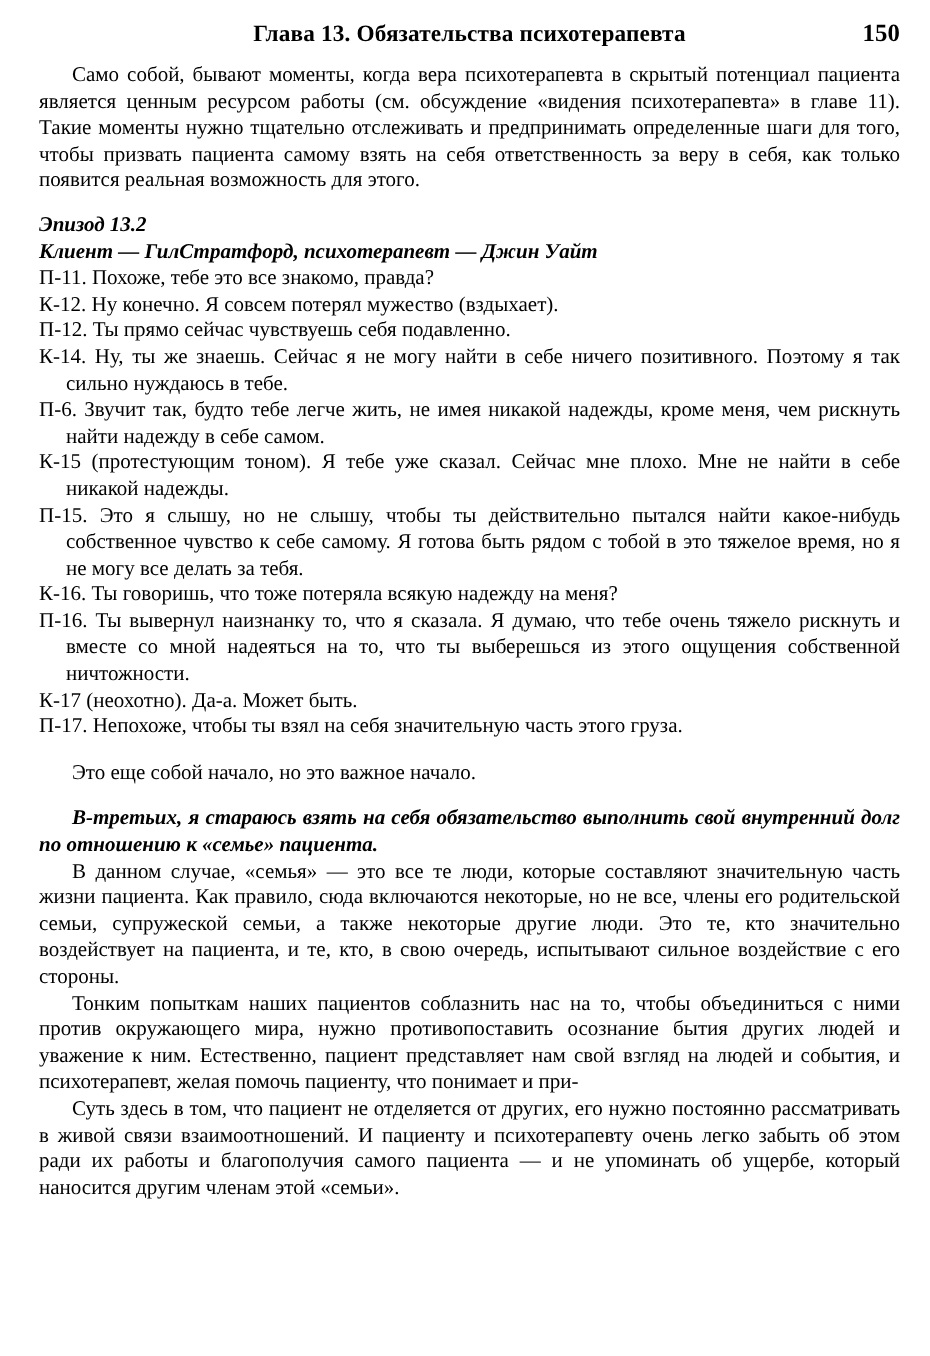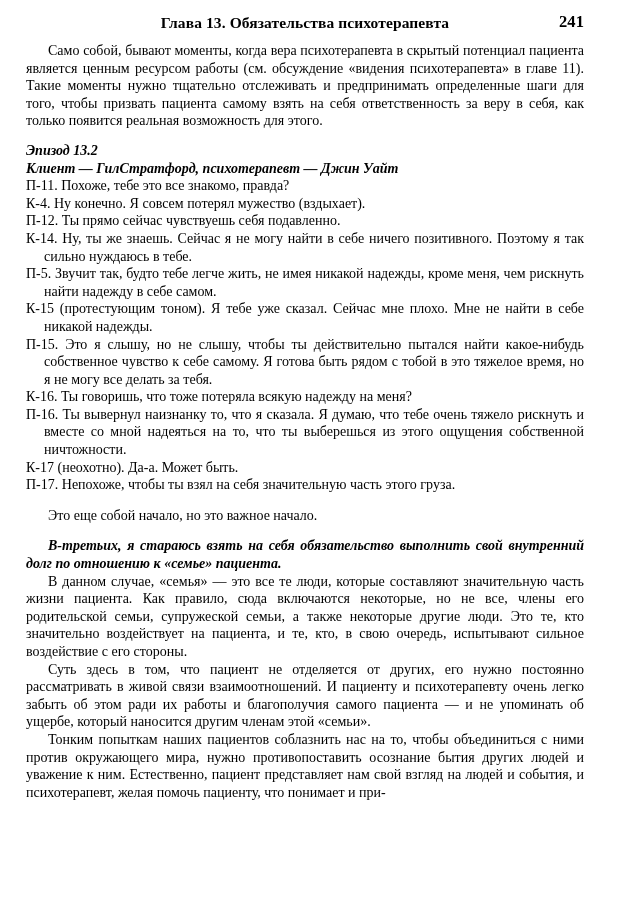--- a/index.html
+++ b/index.html
@@ -11,21 +11,21 @@
     height: 904px;
     background: #ffffff;
     font-family: "Liberation Serif", serif;
     color: #000000;
   }
   .page {
     position: relative;
     width: 620px;
     height: 659px;
     box-sizing: border-box;
-    padding: 14px 36px 10px 26px;
+    padding: 14px 20px 10px 26px;
   }
   .header {
     display: flex;
     align-items: baseline;
     justify-content: center;
     position: relative;
     font-size: 15.5px;
     font-weight: bold;
     margin-bottom: 10px;
     letter-spacing: 0.1px;
@@ -74,49 +74,49 @@
     text-indent: 22px;
   }
 </style>
 </head>
 <body>
 
 <div class="page">
 
   <div class="header">
     <span class="header-title">Глава 13. Обязательства психотерапевта</span>
-    <span class="header-page">241</span>
+    <span class="header-page">150</span>
   </div>
 
   <div class="body-text">
 
     <p class="indent">Само собой, бывают моменты, когда вера психотерапевта в скрытый потенциал пациента является ценным ресурсом работы (см. обсуждение «видения психотерапевта» в главе 11). Такие моменты нужно тщательно отслеживать и предпринимать определенные шаги для того, чтобы призвать пациента самому взять на себя ответственность за веру в себя, как только появится реальная возможность для этого.</p>
 
     <p class="blocklabel">Эпизод 13.2</p>
 
     <p class="speakers">Клиент — ГилСтратфорд, психотерапевт — Джин Уайт</p>
 
     <p class="hang">П-11. Похоже, тебе это все знакомо, правда?</p>
-    <p class="hang">К-4. Ну конечно. Я совсем потерял мужество (вздыхает).</p>
+    <p class="hang">К-12. Ну конечно. Я совсем потерял мужество (вздыхает).</p>
     <p class="hang">П-12. Ты прямо сейчас чувствуешь себя подавленно.</p>
     <p class="hang">К-14. Ну, ты же знаешь. Сейчас я не могу найти в себе ничего позитивного. Поэтому я так сильно нуждаюсь в тебе.</p>
-    <p class="hang">П-5. Звучит так, будто тебе легче жить, не имея никакой надежды, кроме меня, чем рискнуть найти надежду в себе самом.</p>
+    <p class="hang">П-6. Звучит так, будто тебе легче жить, не имея никакой надежды, кроме меня, чем рискнуть найти надежду в себе самом.</p>
     <p class="hang">К-15 (протестующим тоном). Я тебе уже сказал. Сейчас мне плохо. Мне не найти в себе никакой надежды.</p>
     <p class="hang">П-15. Это я слышу, но не слышу, чтобы ты действительно пытался найти какое-нибудь собственное чувство к себе самому. Я готова быть рядом с тобой в это тяжелое время, но я не могу все делать за тебя.</p>
     <p class="hang">К-16. Ты говоришь, что тоже потеряла всякую надежду на меня?</p>
     <p class="hang">П-16. Ты вывернул наизнанку то, что я сказала. Я думаю, что тебе очень тяжело рискнуть и вместе со мной надеяться на то, что ты выберешься из этого ощущения собственной ничтожности.</p>
     <p class="hang">К-17 (неохотно). Да-а. Может быть.</p>
     <p class="hang">П-17. Непохоже, чтобы ты взял на себя значительную часть этого груза.</p>
 
     <div class="gap"></div>
 
     <p class="indent">Это еще собой начало, но это важное начало.</p>
 
     <div class="gap"></div>
 
     <p class="para-italic">В-третьих, я стараюсь взять на себя обязательство выполнить свой внутренний долг по отношению к «семье» пациента.</p>
 
     <p class="indent">В данном случае, «семья» — это все те люди, которые составляют значительную часть жизни пациента. Как правило, сюда включаются некоторые, но не все, члены его родительской семьи, супружеской семьи, а также некоторые другие люди. Это те, кто значительно воздействует на пациента, и те, кто, в свою очередь, испытывают сильное воздействие с его стороны.</p>
+    <p class="indent">Тонким попыткам наших пациентов соблазнить нас на то, чтобы объединиться с ними против окружающего мира, нужно противопоставить осознание бытия других людей и уважение к ним. Естественно, пациент представляет нам свой взгляд на людей и события, и психотерапевт, желая помочь пациенту, что понимает и при-</p>
     <p class="indent">Суть здесь в том, что пациент не отделяется от других, его нужно постоянно рассматривать в живой связи взаимоотношений. И пациенту и психотерапевту очень легко забыть об этом ради их работы и благополучия самого пациента — и не упоминать об ущербе, который наносится другим членам этой «семьи».</p>
-    <p class="indent">Тонким попыткам наших пациентов соблазнить нас на то, чтобы объединиться с ними против окружающего мира, нужно противопоставить осознание бытия других людей и уважение к ним. Естественно, пациент представляет нам свой взгляд на людей и события, и психотерапевт, желая помочь пациенту, что понимает и при-</p>
 
   </div>
 </div>
 
 </body></html>

